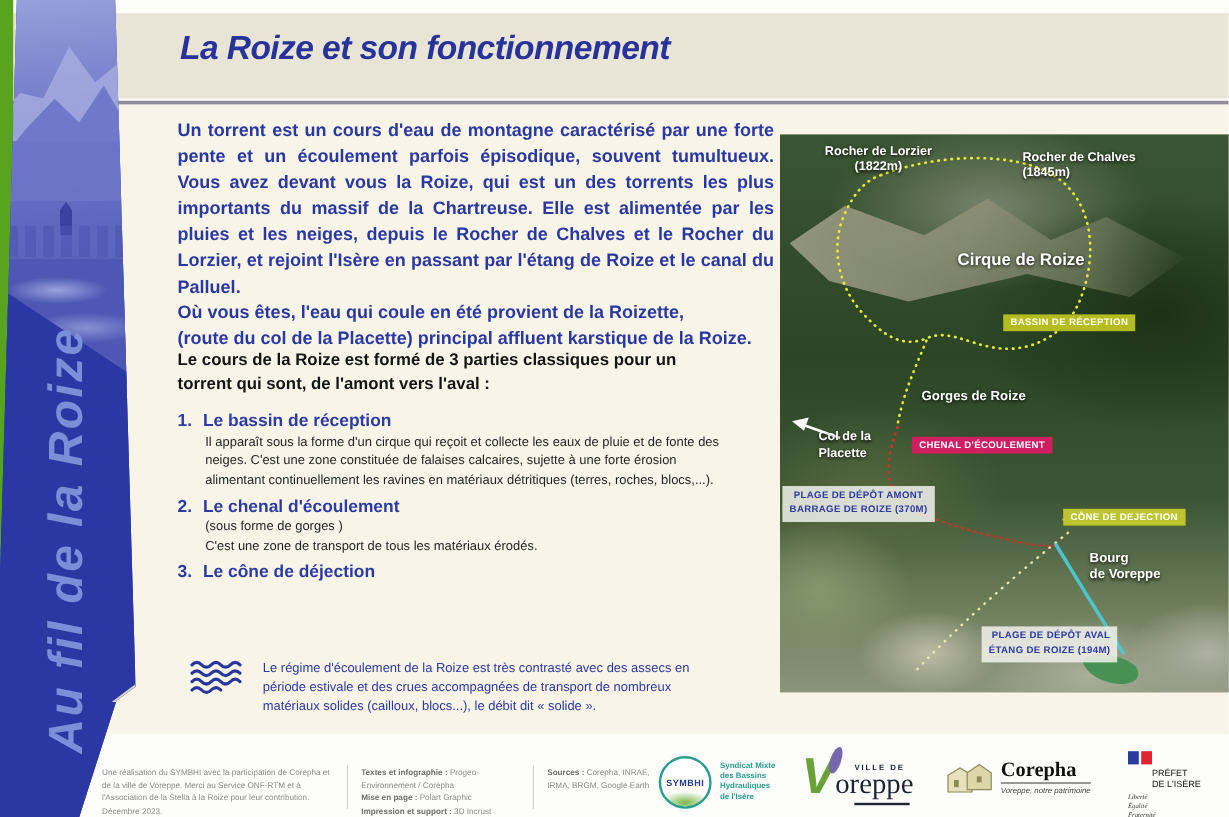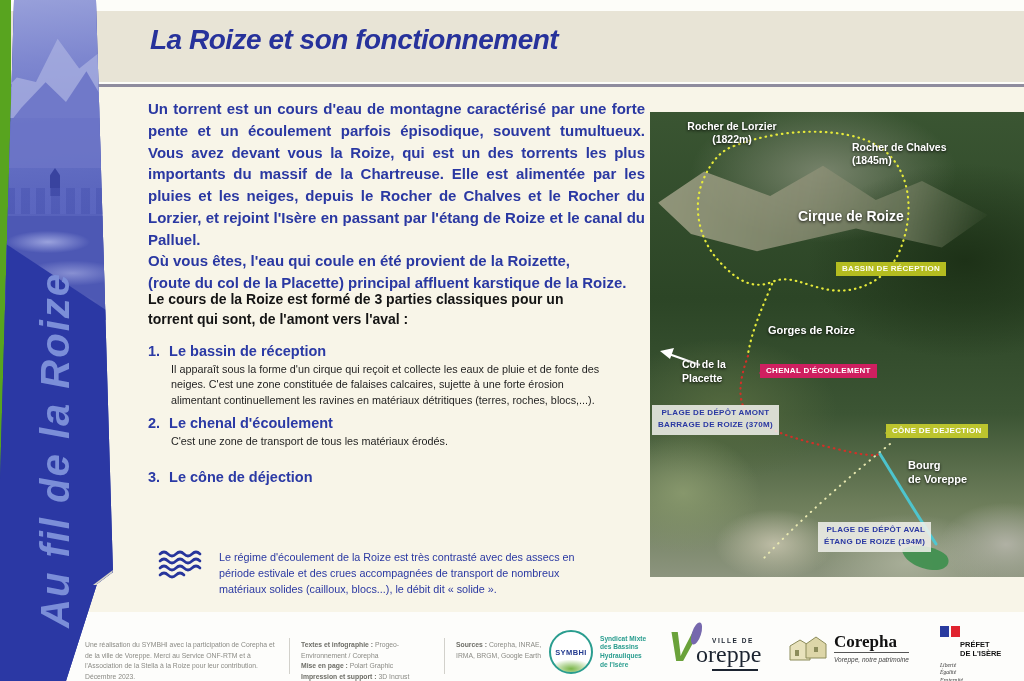--- a/index.html
+++ b/index.html
@@ -66,21 +66,21 @@
        radial-gradient(150px 95px at 18% 64%,#54693f 0%,rgba(84,105,63,0) 75%),
        radial-gradient(210px 130px at 76% 32%,#1d3117 0%,rgba(29,49,23,0) 75%),
        radial-gradient(190px 100px at 42% 13%,#77836b 0%,rgba(119,131,107,0) 70%),
        linear-gradient(180deg,#3a5532 0%,#2c4526 40%,#3c5534 65%,#6f7f5c 85%,#8c947e 100%);}
   .cliffs{position:absolute;top:48px;left:8px;width:330px;height:95px;opacity:.8;filter:blur(1px);
      background:linear-gradient(100deg,#aaa98f,#8f9178 45%,#6f7a5e 75%,rgba(111,122,94,0));
      clip-path:polygon(0 45%,14% 12%,34% 38%,50% 6%,66% 42%,80% 22%,100% 58%,86% 92%,60% 72%,30% 96%,10% 78%);}
   .map-svg{position:absolute;left:0;top:0;}
   .ml{position:absolute;color:#fff;font-weight:bold;text-shadow:0 1px 3px rgba(0,0,0,.9);z-index:4;}
   .ml-lorzier{left:22px;top:8px;width:120px;text-align:center;font-size:10.5px;line-height:1.25;}
-  .ml-chalves{left:202px;top:29px;width:120px;font-size:10.5px;line-height:1.25;}
+  .ml-chalves{left:202px;top:13px;width:120px;font-size:10.5px;line-height:1.25;}
   .ml-cirque{left:148px;top:96px;font-size:14px;}
   .ml-gorges{left:118px;top:212px;font-size:11px;}
   .ml-col{left:32px;top:246px;font-size:10.5px;line-height:1.3;}
   .ml-bourg{left:258px;top:346px;font-size:11px;line-height:1.3;}
   .badge{position:absolute;font-weight:bold;padding:2px 6px 3px;font-size:8px;letter-spacing:.3px;
      white-space:nowrap;z-index:4;}
   .badge-bassin{left:186px;top:150px;background:#b4bc20;color:#fdfdf0;}
   .badge-chenal{left:110px;top:252px;background:#cf1f60;color:#fff;}
   .badge-chenal::before{content:"";position:absolute;left:-6px;top:4px;border:5px solid transparent;
      border-right-color:#cf1f60;}
@@ -119,21 +119,21 @@
   .v-under{position:absolute;left:44px;top:43px;width:46px;height:1.5px;background:#1c2430;}
   .logo-corepha{left:788px;top:20px;display:flex;gap:6px;align-items:flex-start;}
   .corepha-txt{display:flex;flex-direction:column;}
   .corepha-name{font-family:"Liberation Serif",serif;font-weight:bold;font-size:17px;color:#111;
      border-bottom:1.5px solid #555;line-height:1.15;}
   .corepha-tag{font-size:6.5px;font-style:italic;color:#444;margin-top:3px;}
   .logo-prefet{left:940px;top:14px;}
   .flag{display:flex;gap:2px;margin-bottom:3px;}
   .flag span{width:9px;height:11px;display:block;}
   .fb{background:#2a3b9f;} .fr{background:#e0232e;}
-  .prefet-line{font-size:7.5px;font-weight:bold;color:#111;line-height:1.25;padding-left:20px;}
+  .prefet-line{font-size:7.5px;font-weight:normal;color:#111;line-height:1.25;padding-left:20px;}
   .motto{font-family:"Liberation Serif",serif;font-style:italic;font-size:5.6px;color:#333;
      line-height:1.35;margin-top:3px;}
 </style>
 </head>
 <body>
 
 <div class="page">
 
   <div class="top-strip"></div>
   <div class="title-band">
@@ -167,20 +167,21 @@
       <span>Le bassin de réception</span>
     </div>
     <p class="part-body">Il apparaît sous la forme d'un cirque qui reçoit et collecte les eaux de pluie et de fonte des neiges. C'est une zone constituée de falaises calcaires, sujette à une forte érosion alimentant continuellement les ravines en matériaux détritiques (terres, roches, blocs,...).</p>
   </section>
 
   <section class="part p2">
     <div class="part-head">
       <span>2.</span>
       <span>Le chenal d'écoulement</span>
     </div>
+    <div class="part-sub">(sous forme de gorges )</div>
     <p class="part-body">C'est une zone de transport de tous les matériaux érodés.</p>
   </section>
 
   <section class="part p3">
     <div class="part-head">
       <span>3.</span>
       <span>Le cône de déjection</span>
     </div>
   </section>
 

